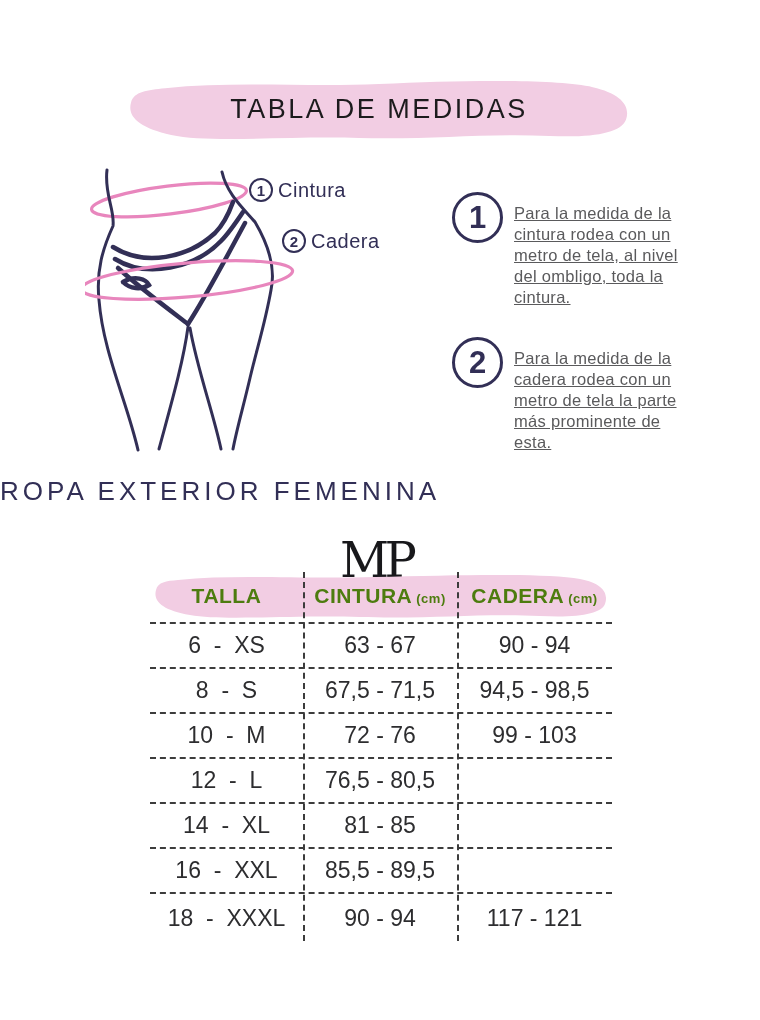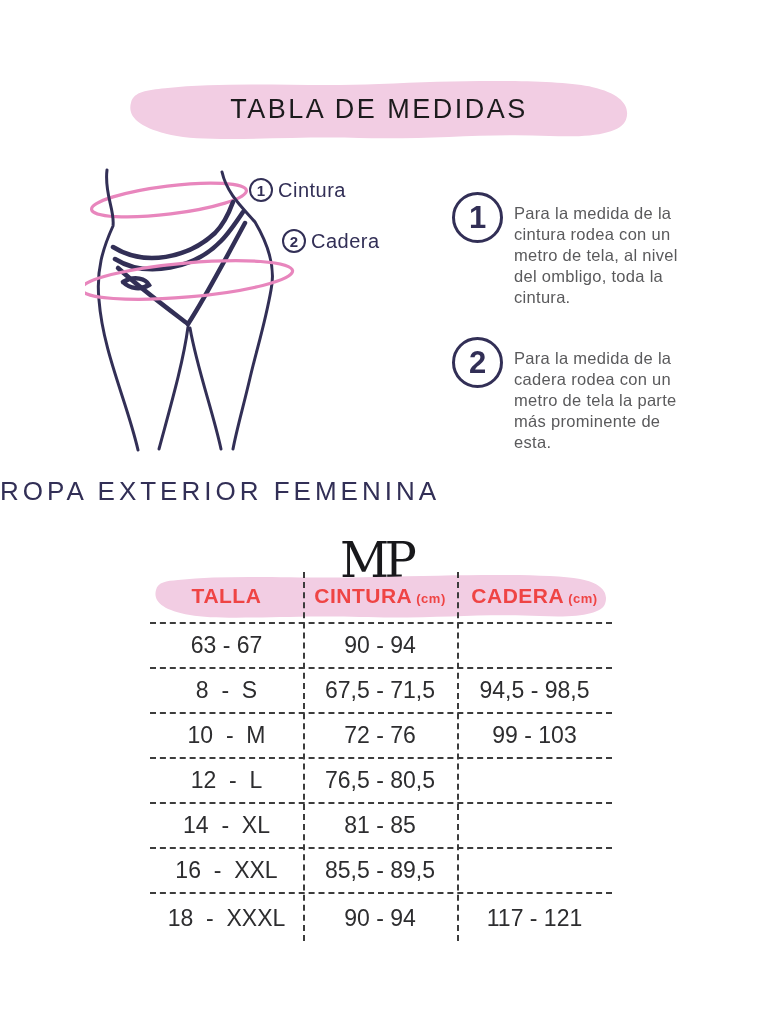--- a/index.html
+++ b/index.html
@@ -47,20 +47,21 @@
   .big-badge {
     width: 51px; height: 51px; border: 3px solid var(--navy); border-radius: 50%;
     display: flex; align-items: center; justify-content: center;
     font-size: 31px; font-weight: bold; color: var(--navy); flex: 0 0 auto;
     background: #fff;
   }
   .instruction-text {
     width: 165px; margin-top: 11px;
     font-size: 16.5px; line-height: 21px; letter-spacing: 0.3px;
     color: var(--gray);
+    text-decoration: underline;
   }
 
   
   .section-heading {
     left: 0; top: 476px; width: 760px; text-align: left;
     font-size: 26px; letter-spacing: 4px; color: var(--navy);
   }
   .brand-logo {
     left: 0; top: 506px; width: 760px; text-align: center;
     font-family: "DejaVu Serif", serif; font-size: 48px; line-height: 52px;
@@ -70,21 +71,21 @@
   
   .size-table { left: 150px; top: 573px; width: 462px; }
   .table-header { position: relative; width: 462px; height: 46px; }
   .table-header svg { position: absolute; left: 0; top: 0; width: 462px; height: 46px; }
   .header-row {
     position: relative; display: grid; grid-template-columns: 153px 154px 155px;
     height: 46px;
   }
   .header-cell {
     display: flex; align-items: center; justify-content: center; gap: 4px;
-    font-size: 21px; font-weight: bold; color: #ef4444; letter-spacing: 0.5px;
+    font-size: 21px; font-weight: bold; color: #4d7c0f; letter-spacing: 0.5px;
   }
   .header-unit { font-size: 13px; font-weight: bold; margin-top: 4px; }
   .rows { border-top: 2px dashed #3c3c3c; margin-top: 3px; }
   .table-row {
     display: grid; grid-template-columns: 153px 154px 155px; height: 45px;
     border-bottom: 2px dashed #3c3c3c;
   }
   .table-row:last-child { border-bottom: none; height: 48px; }
   .cell {
     display: flex; align-items: center; justify-content: center;
@@ -166,20 +167,21 @@
         <span class="header-unit">(cm)</span>
       </div>
     </div>
   </div>
 
   <div class="vline vline-1"></div>
   <div class="vline vline-2"></div>
 
   <div class="rows">
     <div class="table-row">
+      <div class="cell">6  -  XS</div>
       <div class="cell">63 - 67</div>
       <div class="cell">90 - 94</div>
     </div>
     <div class="table-row">
       <div class="cell">8  -  S</div>
       <div class="cell">67,5 - 71,5</div>
       <div class="cell">94,5 - 98,5</div>
     </div>
     <div class="table-row">
       <div class="cell">10  -  M</div>

